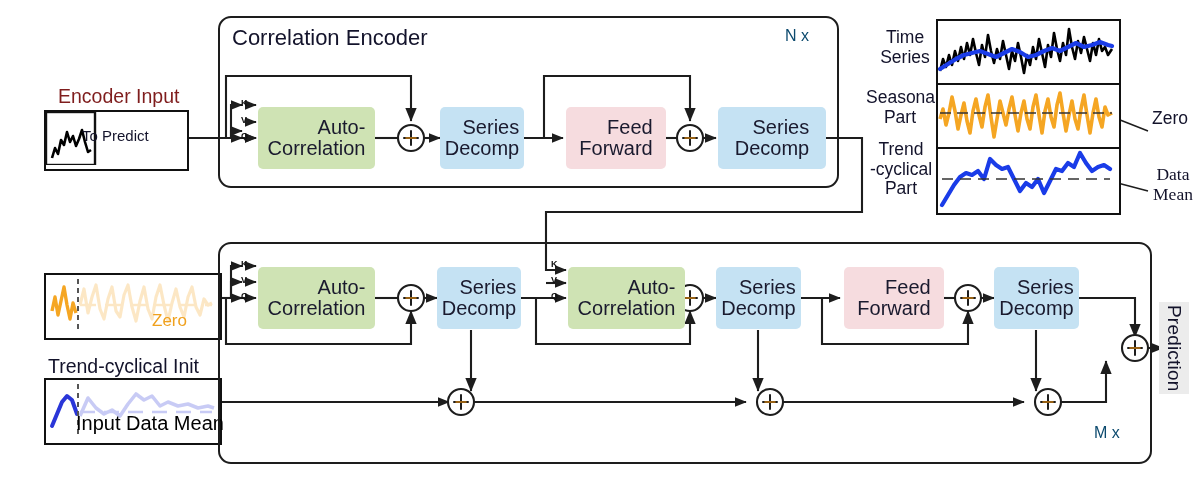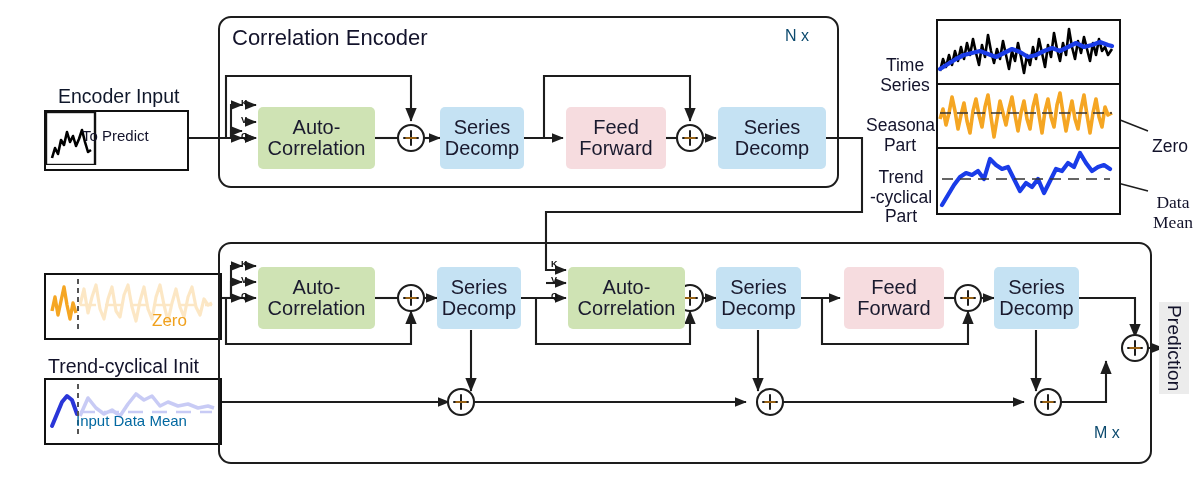--- a/index.html
+++ b/index.html
@@ -1,37 +1,37 @@
 <!DOCTYPE html>
 <html><head>
 <meta charset="utf-8">
 <style>
   html,body{margin:0;padding:0;background:#fff;}
   body{width:1199px;height:478px;position:relative;overflow:hidden;
        font-family:"Liberation Sans",sans-serif;color:#1a1a2e;}
   #root{position:absolute;inset:0;}
   svg.layer{position:absolute;left:0;top:0;width:1199px;height:478px;overflow:visible;}
   .blockbox{position:absolute;border-radius:5px;display:flex;align-items:center;
-            justify-content:center;text-align:center;line-height:1.06;font-size:20px;}
+            justify-content:center;text-align:right;line-height:1.06;font-size:20px;}
   .green{background:#cfe3b4;}
   .blue{background:#c5e2f3;}
   .pink{background:#f6dcdf;}
   .panel{position:absolute;border:2.4px solid #1d1d1d;border-radius:13px;background:transparent;}
   .panel-title{position:absolute;font-size:22px;color:#13132b;}
   .kvq{position:absolute;font-size:9px;font-weight:bold;color:#111;letter-spacing:0;}
   .plotbox{position:absolute;border:2px solid #111;background:#fff;overflow:hidden;}
-  .annot{position:absolute;font-size:17.5px;color:#13132b;text-align:center;line-height:1.12;margin-top:28px;}
+  .annot{position:absolute;font-size:17.5px;color:#13132b;text-align:center;line-height:1.12;}
   .predwrap{position:absolute;background:#ececec;display:flex;align-items:center;justify-content:center;}
   .predtext{writing-mode:vertical-rl;font-size:19px;color:#13132b;letter-spacing:.2px;}
   .initbox{position:absolute;border:2.6px solid #111;background:#fff;overflow:hidden;}
   .inittitle{position:absolute;font-size:19.5px;color:#13132b;}
   .zero-lbl{position:absolute;font-size:17px;color:#f0a11e;font-weight:400;}
-  .idm-lbl{position:absolute;font-size:15px;color:#0369a1;text-align:right;}
+  .idm-lbl{position:absolute;font-size:20px;color:#000000;text-align:right;}
   .nxm{position:absolute;font-size:16px;color:#0c4a6e;}
-  .encinput-title{position:absolute;font-size:19.5px;color:#0f172a;}
+  .encinput-title{position:absolute;font-size:19.5px;color:#7f1d1d;}
   .topred{position:absolute;font-size:15px;color:#13132b;}
 </style>
 </head>
 <body>
 
 <div id="root">
 
   <svg class="layer">
     <defs>
       <marker id="ah" markerWidth="7" markerHeight="7" refX="6.2" refY="3.1" orient="auto">

